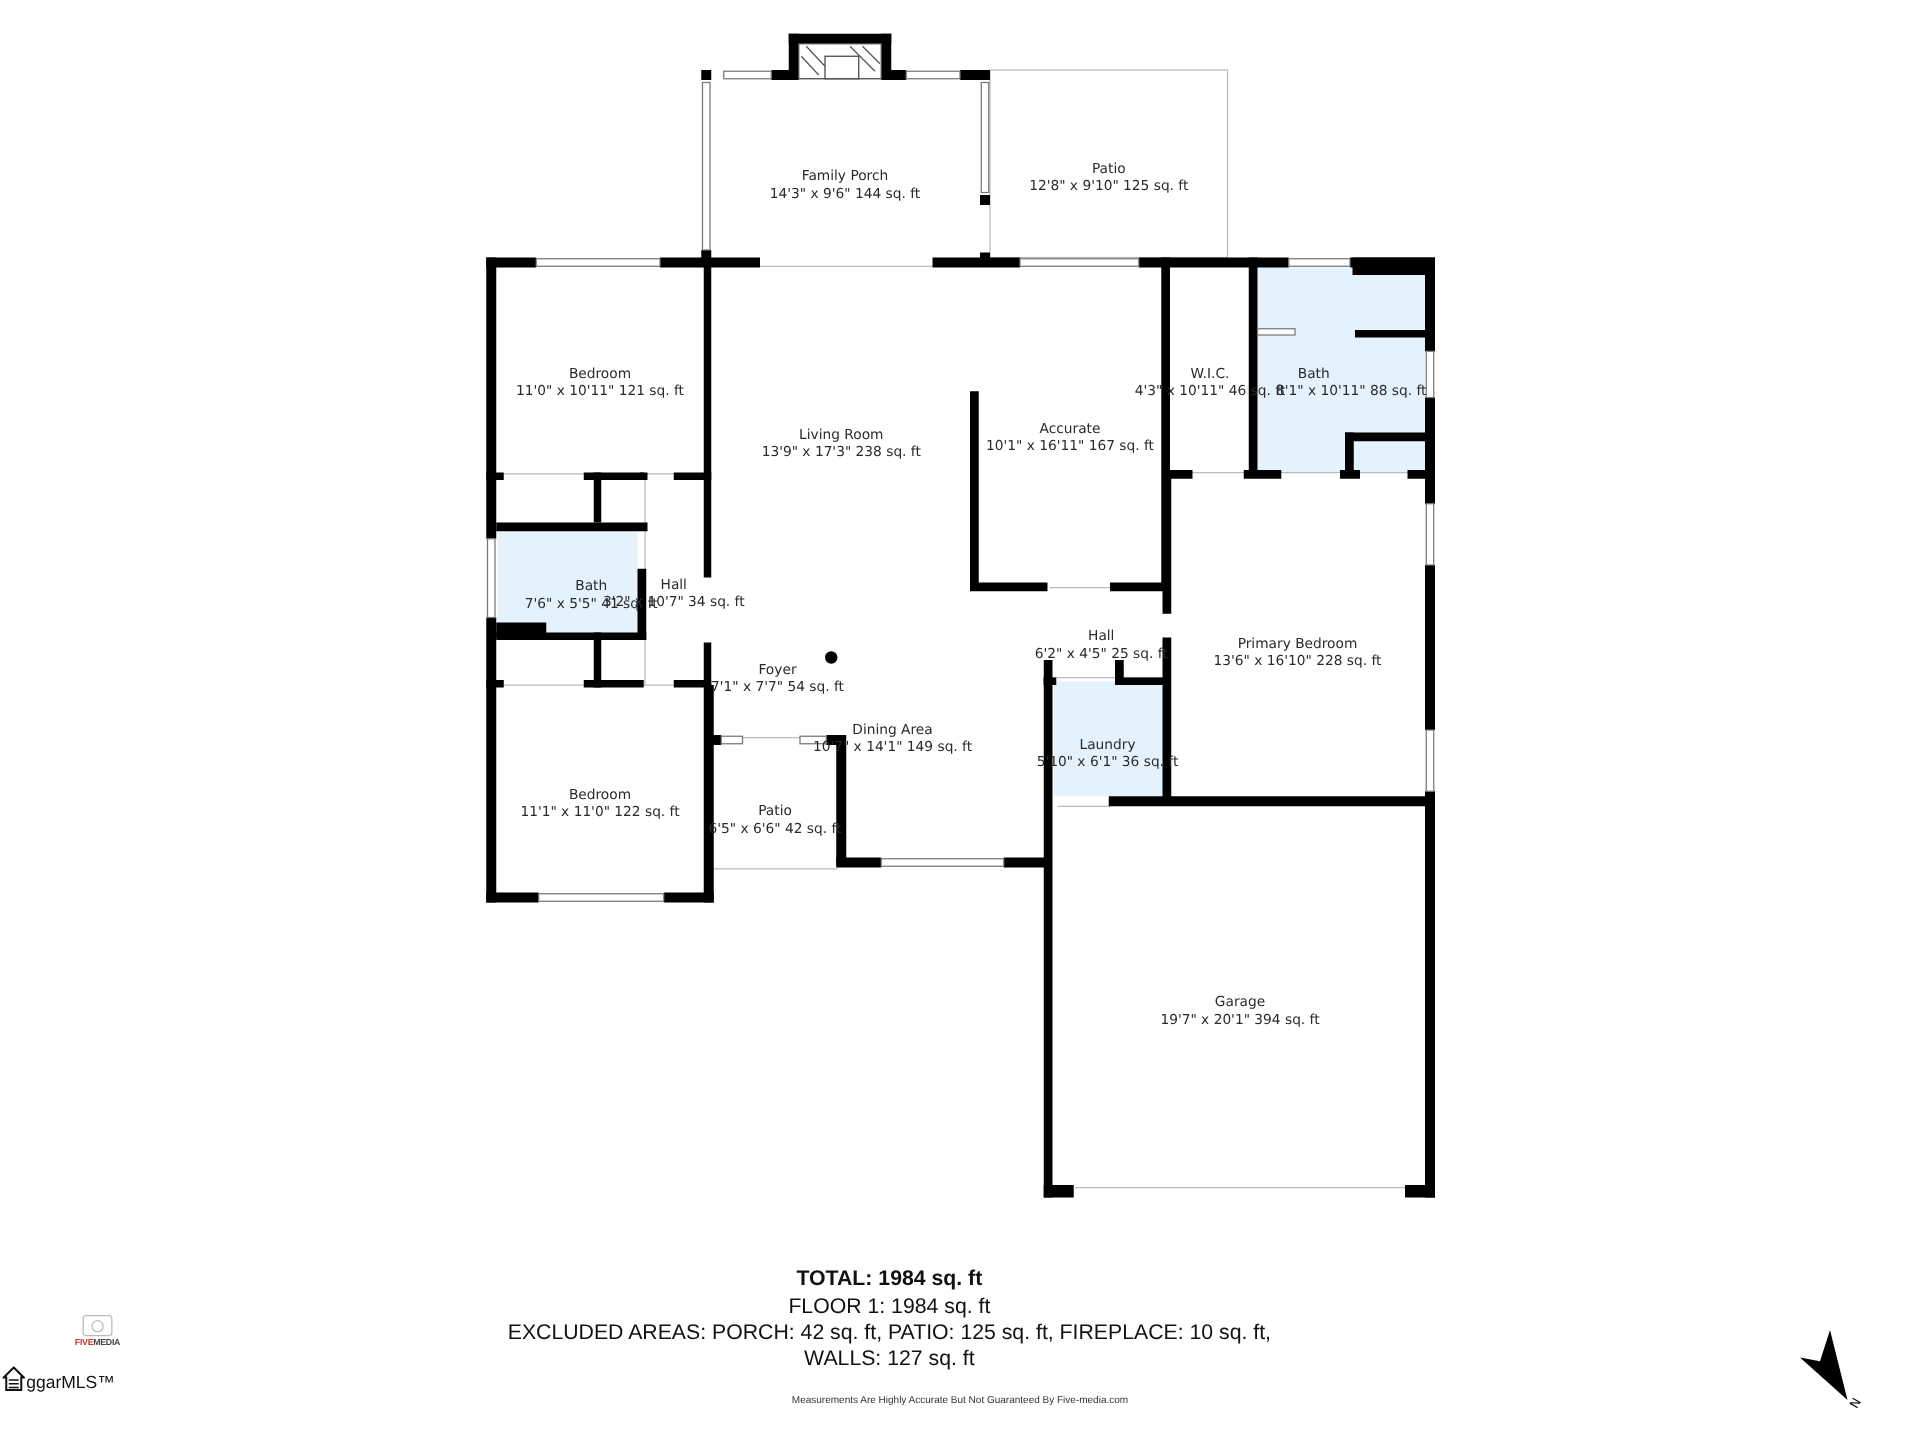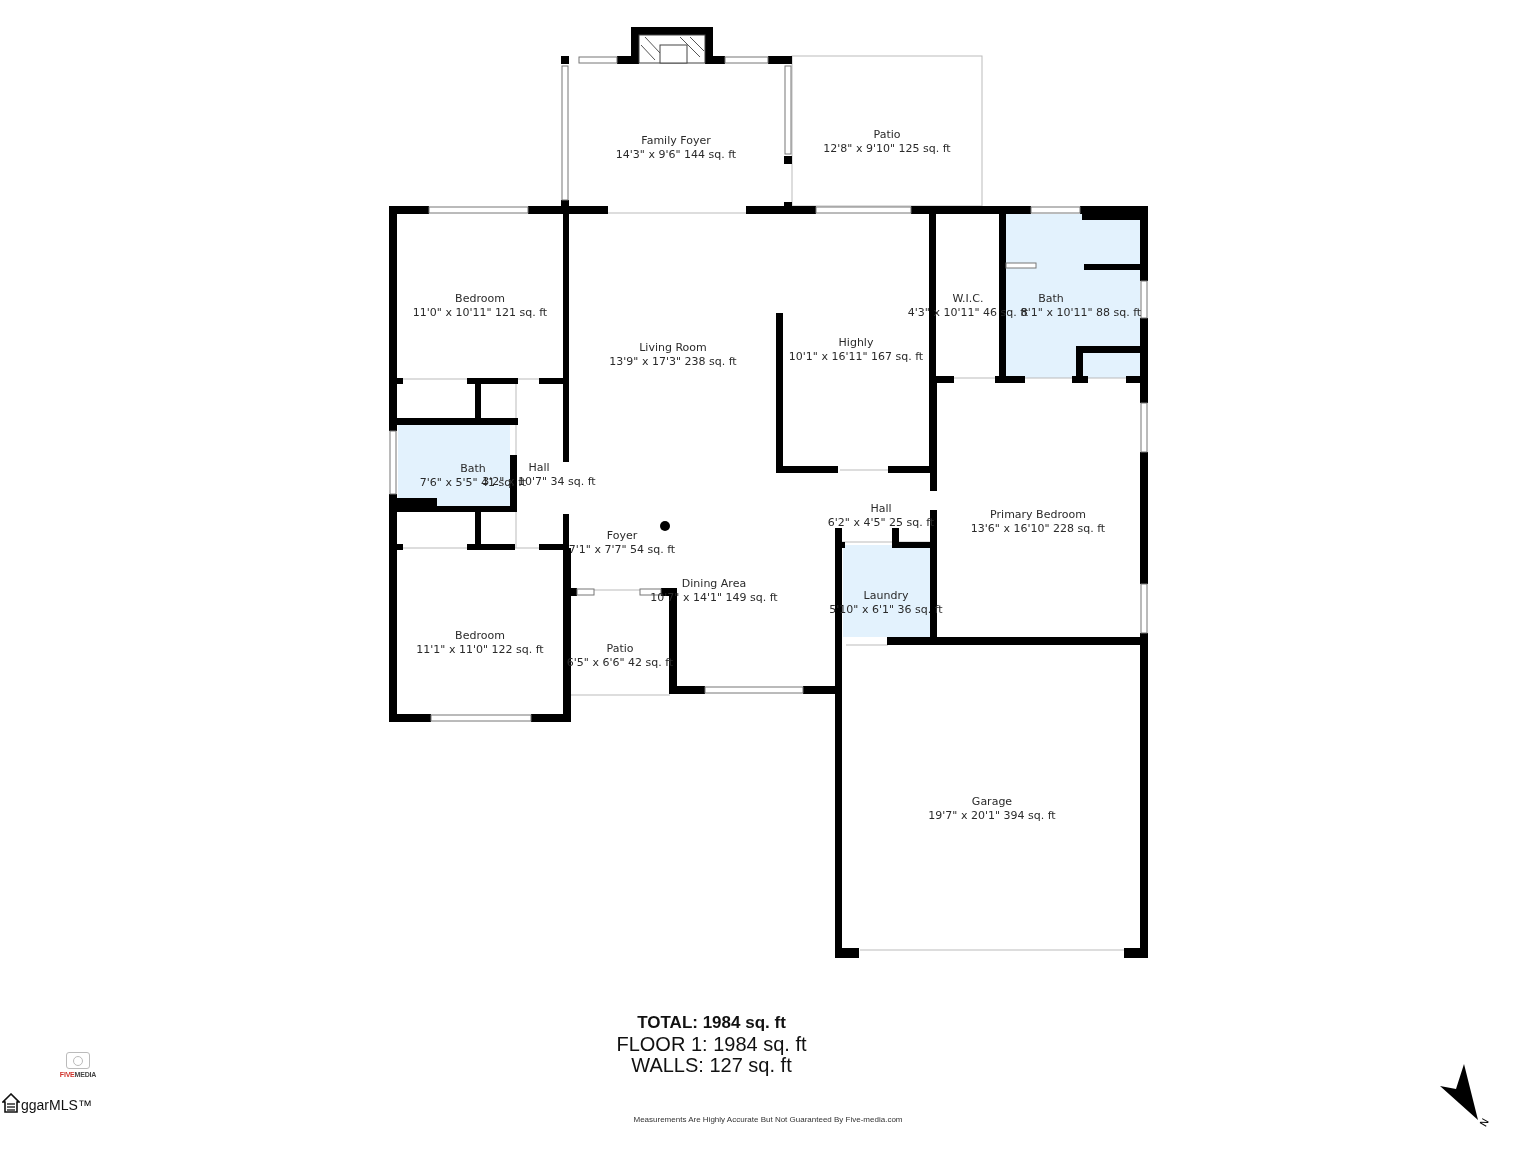--- a/index.html
+++ b/index.html
@@ -4,21 +4,21 @@
 <style>
   html, body { margin:0; padding:0; background:#ffffff; }
   body { width:1536px; height:1152px; position:relative; overflow:hidden;
          font-family:"DejaVu Sans", "Liberation Sans", sans-serif; color:#222; }
   #plan { position:absolute; left:0; top:0; }
   .room-label { position:absolute; text-align:center; font-size:11px; line-height:14px; color:#2a2a2a; white-space:nowrap; transform:translateX(-50%); }
   .room-label .nm { display:block; }
   .room-label .dim { display:block; }
   .summary { position:absolute; left:0; width:1423px; text-align:center; top:1012px; }
   .summary .total { font-family:"Liberation Sans", sans-serif; font-weight:bold; font-size:17px; line-height:22px; color:#111; }
-  .summary .line { font-family:"Liberation Sans", sans-serif; font-size:20px; line-height:21px; color:#111; }
+  .summary .line { font-family:"Liberation Sans", sans-serif; font-size:17px; line-height:21px; color:#111; }
   .disclaimer { position:absolute; left:0; width:1536px; text-align:center; top:1115px; font-size:8px; color:#333; font-family:"Liberation Sans", sans-serif; }
   .logo-five { position:absolute; left:58px; top:1052px; width:40px; text-align:center; font-family:"Liberation Sans", sans-serif; }
   .logo-five .cam { width:22px; height:15px; margin:0 auto; border:1px solid #bbb; border-radius:3px; position:relative; }
   .logo-five .cam:after { content:""; position:absolute; left:6px; top:3px; width:8px; height:8px; border:1px solid #bbb; border-radius:50%; }
   .logo-five .txt { font-size:7px; font-weight:bold; letter-spacing:-0.2px; margin-top:2px; }
   .logo-five .five { color:#d0342c; }
   .logo-five .media { color:#444; }
   .mls { position:absolute; left:2px; top:1093px; font-family:"Liberation Sans", sans-serif; font-size:14px; color:#111; display:flex; align-items:flex-end; }
   .mls .house { width:18px; height:20px; margin-right:1px; }
   .compass { position:absolute; left:1436px; top:1060px; width:60px; height:70px; }
@@ -163,37 +163,37 @@
     <rect x="660" y="45" width="27" height="18" fill="#fff" stroke="#444"></rect>
   </g>
 
   <rect x="1006" y="263" width="30" height="5" fill="#fff" stroke="#777"></rect>
 
   <circle cx="665" cy="526" r="5" fill="#000"></circle>
 </svg>
 
 <div>
   <div class="room-label" style="left:676px;top:134px">
-      <span class="nm">Family Foyer</span>
+      <span class="nm">Family Porch</span>
       <span class="dim">14'3" x 9'6" 144 sq. ft</span>
     </div>
   <div class="room-label" style="left:887px;top:128px">
       <span class="nm">Patio</span>
       <span class="dim">12'8" x 9'10" 125 sq. ft</span>
     </div>
   <div class="room-label" style="left:480px;top:292px">
       <span class="nm">Bedroom</span>
       <span class="dim">11'0" x 10'11" 121 sq. ft</span>
     </div>
   <div class="room-label" style="left:673px;top:341px">
       <span class="nm">Living Room</span>
       <span class="dim">13'9" x 17'3" 238 sq. ft</span>
     </div>
   <div class="room-label" style="left:856px;top:336px">
-      <span class="nm">Highly</span>
+      <span class="nm">Accurate</span>
       <span class="dim">10'1" x 16'11" 167 sq. ft</span>
     </div>
   <div class="room-label" style="left:968px;top:292px">
       <span class="nm">W.I.C.</span>
       <span class="dim">4'3" x 10'11" 46 sq. ft</span>
     </div>
   <div class="room-label" style="left:1051px;top:292px">
       <span class="nm">Bath</span>
       <span class="dim" style="margin-left:60px">8'1" x 10'11" 88 sq. ft</span>
     </div>
@@ -235,20 +235,21 @@
     </div>
   <div class="room-label" style="left:992px;top:795px">
       <span class="nm">Garage</span>
       <span class="dim">19'7" x 20'1" 394 sq. ft</span>
     </div>
 </div>
 
 <div class="summary">
   <div class="total">TOTAL: 1984 sq. ft</div>
   <div class="line">FLOOR 1: 1984 sq. ft</div>
+  <div class="line">EXCLUDED AREAS: PORCH: 42 sq. ft, PATIO: 125 sq. ft, FIREPLACE: 10 sq. ft,</div>
   <div class="line">WALLS: 127 sq. ft</div>
 </div>
 
 <div class="disclaimer">Measurements Are Highly Accurate But Not Guaranteed By Five-media.com</div>
 
 <div class="logo-five">
   <div class="cam"></div>
   <div class="txt"><span class="five">FIVE</span><span class="media">MEDIA</span></div>
 </div>
 

